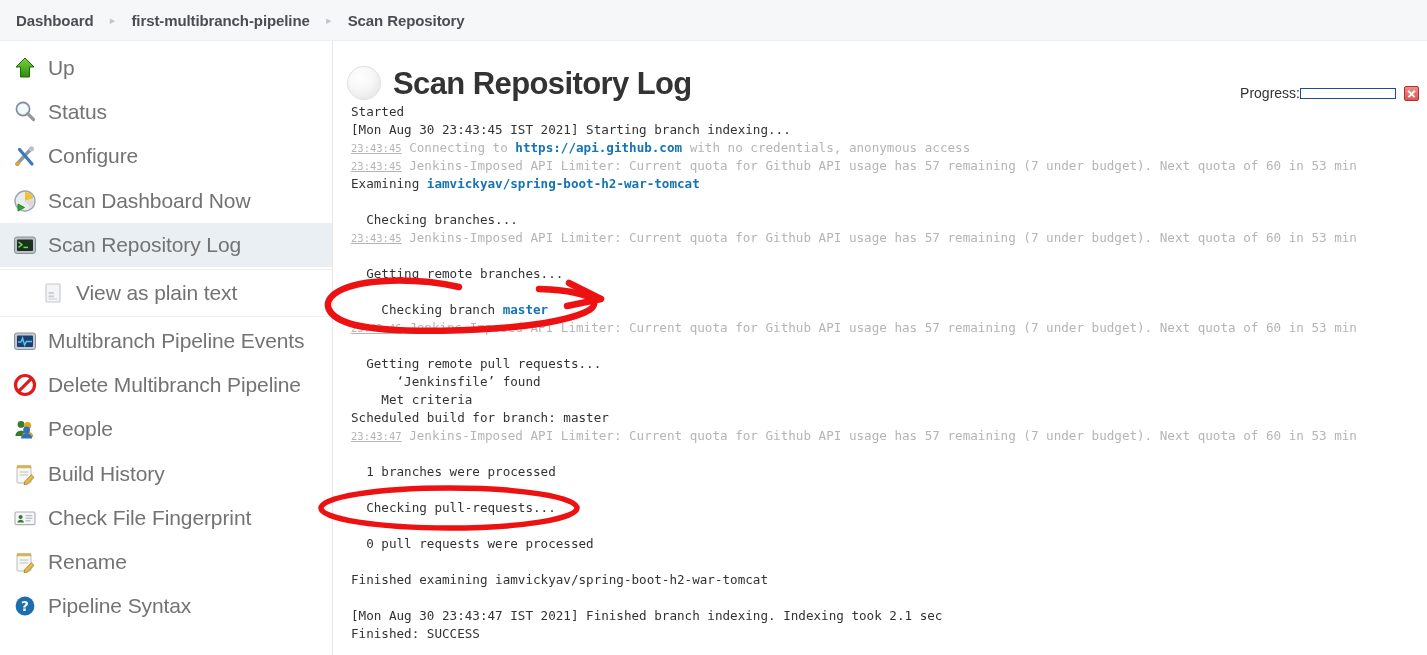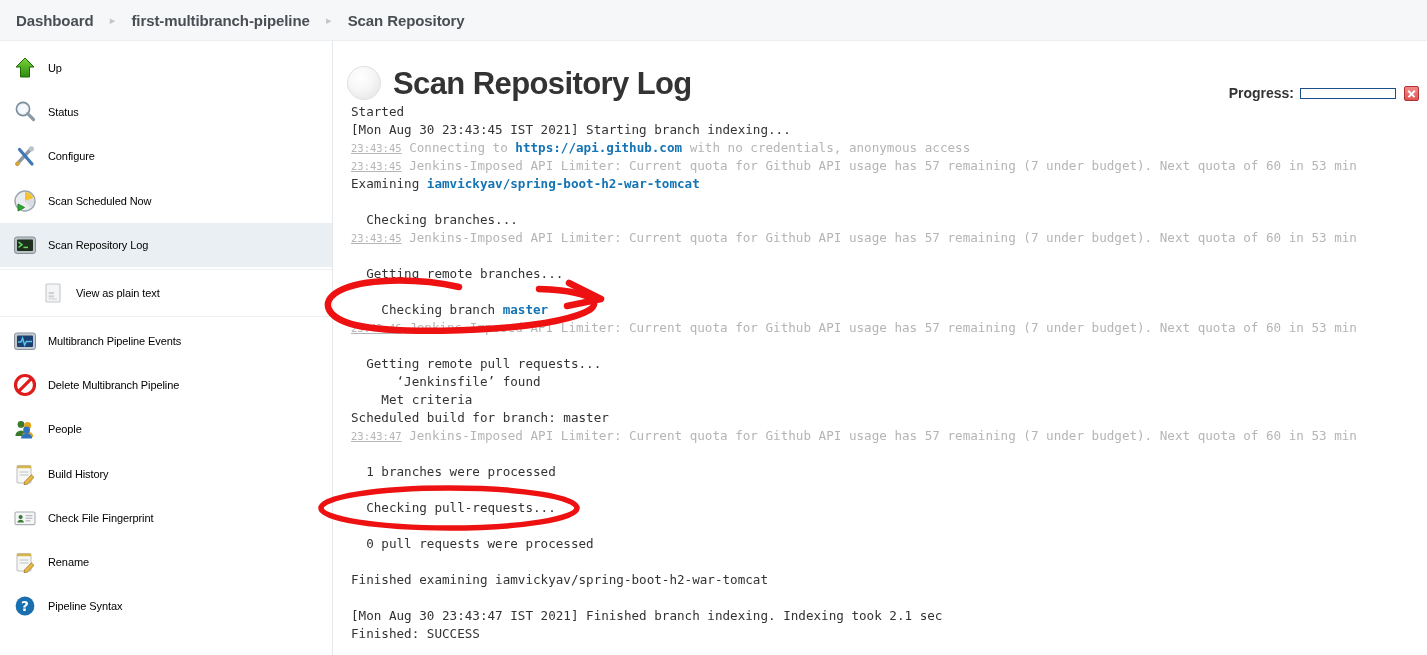--- a/index.html
+++ b/index.html
@@ -61,22 +61,22 @@
     cursor: pointer;
   }
   .side-item.selected { background: #e9eff2; }
   .side-item .ico {
     width: 26px; height: 26px;
     margin-right: 10px;
     flex: 0 0 26px;
     position: relative;
   }
   .side-item .lbl {
-    font-size: 11px;
-    color: #000000;
+    font-size: 21px;
+    color: #737373;
     letter-spacing: -0.1px;
     white-space: nowrap;
   }
   .side-sub {
     border-top: 1px solid #ecf0f1;
     border-bottom: 1px solid #ecf0f1;
     margin-top: 2px;
     margin-bottom: 2px;
   }
   .side-sub .side-item { padding-left: 40px; height: 46px; }
@@ -113,23 +113,22 @@
   }
   #progress-wrap {
     position: absolute;
     right: 8px;
     top: 44px;
     display: flex;
     align-items: center;
   }
   #progress-label {
     font-size: 14px;
-    font-weight: bold;
+    font-weight: normal;
     color: #333;
-    margin-right: 6px;
   }
   #progress-bar {
     width: 96px;
     height: 11px;
     border: 1px solid #1c4e8a;
     background: #ffffff;
     position: relative;
   }
   #progress-fill {
     height: 100%;
@@ -232,21 +231,21 @@
 
     <div class="side-item">
       <span class="ico">
         <svg width="26" height="26" viewBox="0 0 26 26">
           <circle cx="13" cy="13" r="10" fill="#e9edf0" stroke="#9aa5ae" stroke-width="1.4"></circle>
           <path d="M13 13 L13 4 A9 9 0 0 1 21.4 10.3 Z" fill="#f2c230"></path>
           <path d="M13 13 L21.4 10.3 A9 9 0 0 1 19 20 Z" fill="#d9dde1"></path>
           <path d="M6 16 L6 23 L12.5 19.5 Z" fill="#2eaa2e" stroke="#1d7a1d" stroke-width=".9"></path>
         </svg>
       </span>
-      <span class="lbl">Scan Scheduled Now</span>
+      <span class="lbl">Scan Dashboard Now</span>
     </div>
 
     <div class="side-item selected">
       <span class="ico">
         <svg width="26" height="26" viewBox="0 0 26 26">
           <rect x="2.5" y="5" width="21" height="16.5" rx="2.4" fill="#b9c0c6" stroke="#8a9198" stroke-width="1"></rect>
           <rect x="5" y="7.4" width="16" height="11.7" rx="1" fill="#1d2f1d"></rect>
           <path d="M7 10.4 L10 12.7 L7 15" fill="none" stroke="#63d663" stroke-width="1.5" stroke-linecap="round"></path>
           <line x1="11.4" y1="15.4" x2="16" y2="15.4" stroke="#63d663" stroke-width="1.5"></line>
         </svg>

